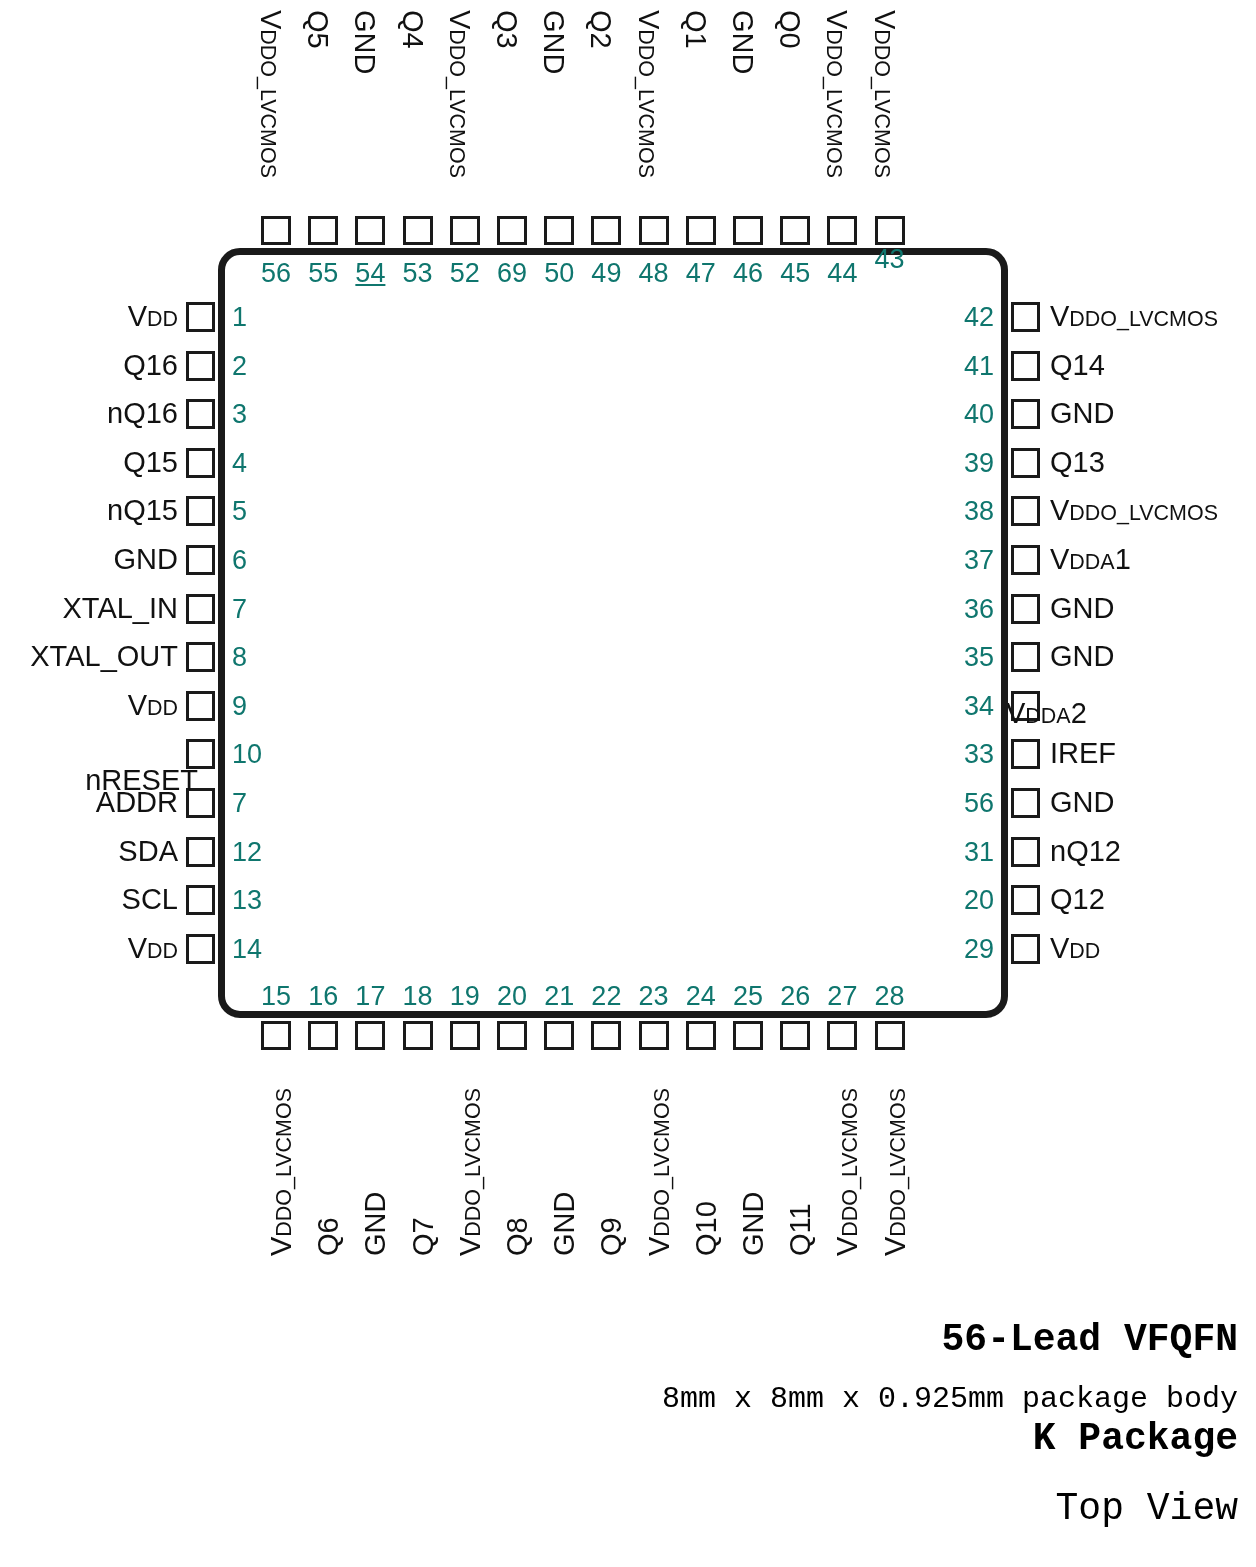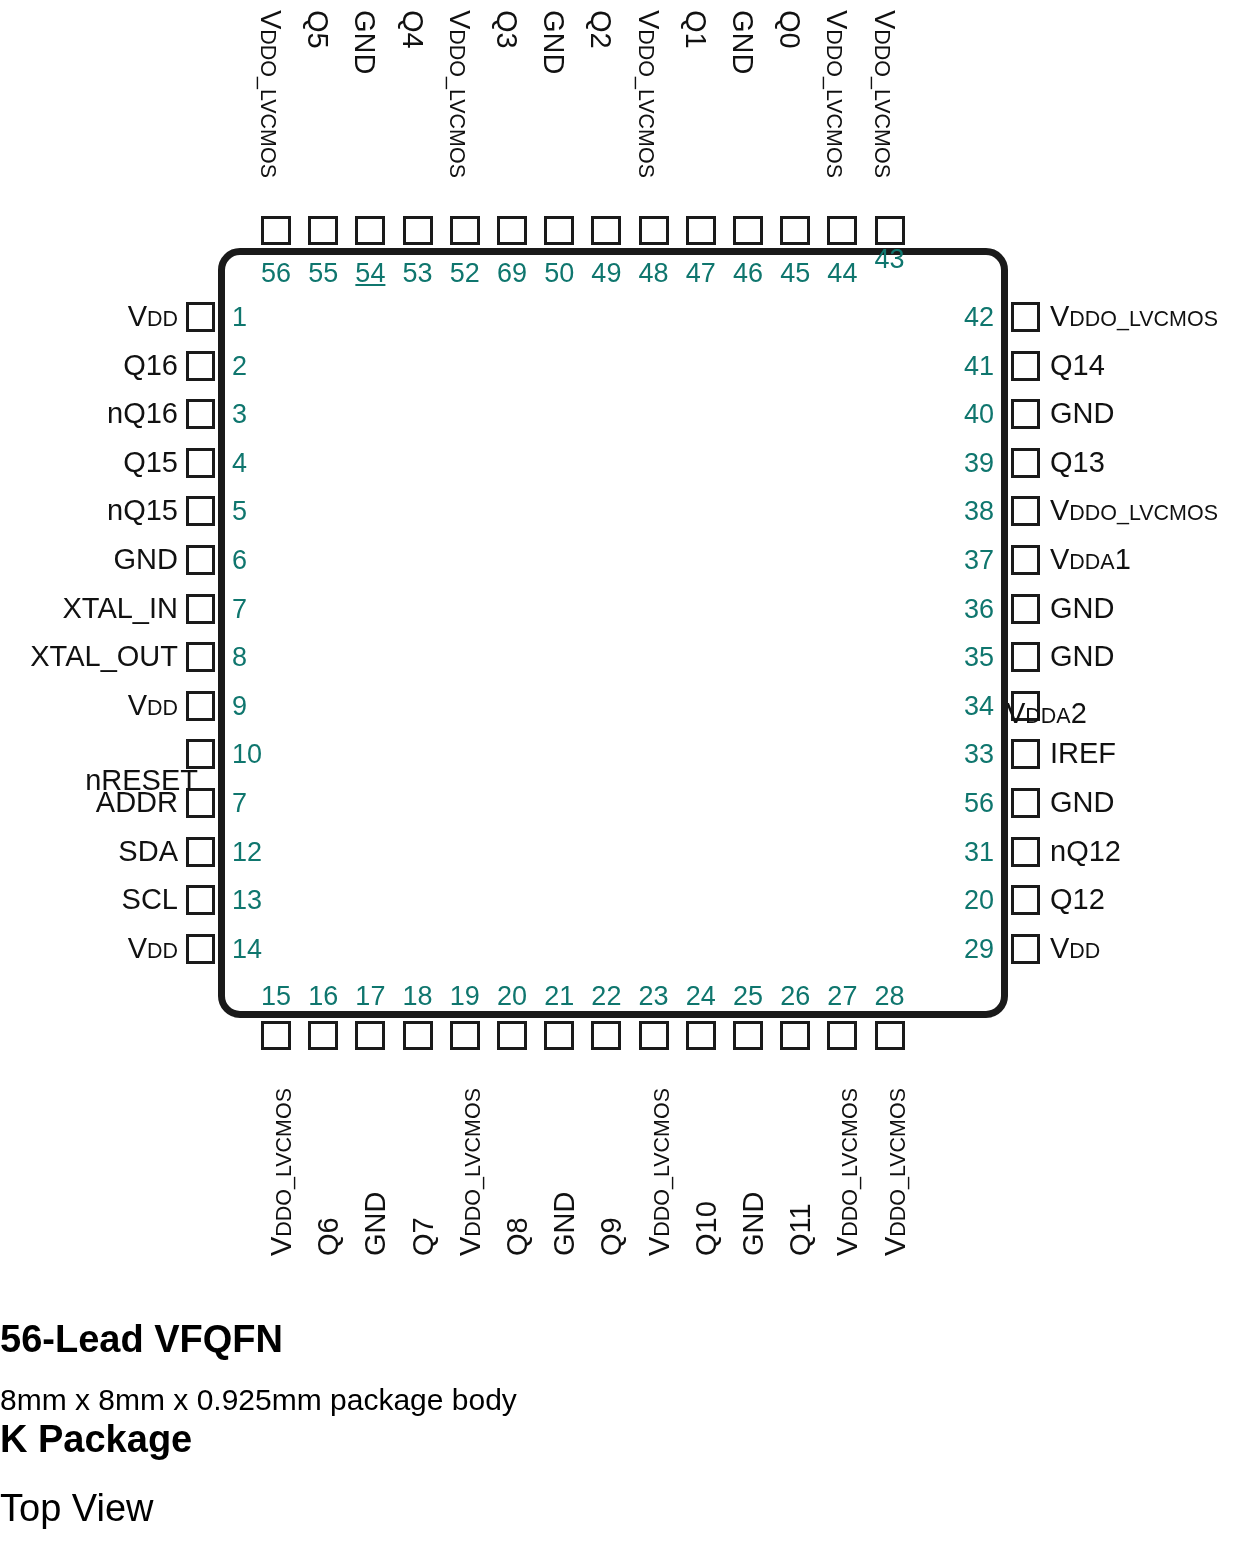--- a/index.html
+++ b/index.html
@@ -90,21 +90,22 @@
   }
 
   
   .sc { font-size: 0.74em; }
 
   
   #caption {
     position: absolute;
     left: 0; right: 18px;
     top: 1318px;
-    text-align: left;
+    text-align: right;
+    font-family: Liberation Mono, monospace;
   }
   #caption .line1 {
     font-size: 38px;
     font-weight: bold;
     margin-bottom: 22px;
   }
   #caption .line2 {
     font-size: 30px;
     font-weight: normal;
     line-height: 1.12;

